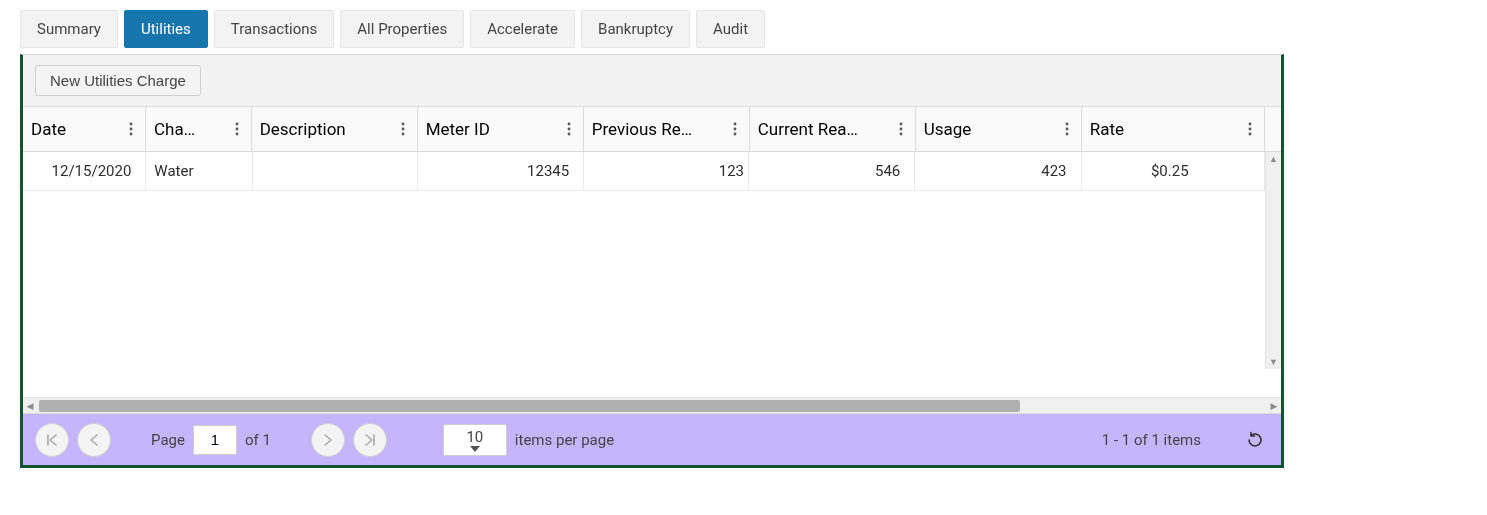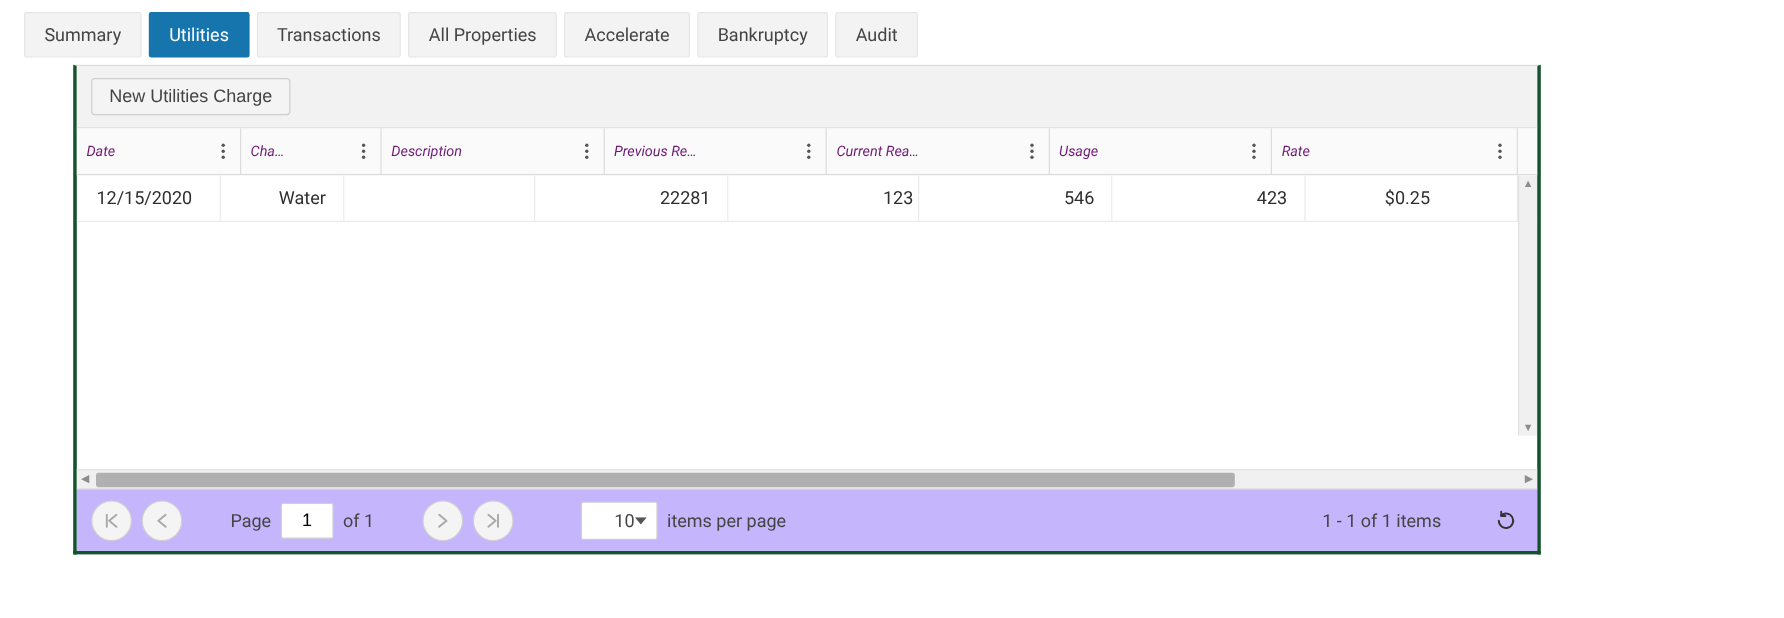--- a/index.html
+++ b/index.html
@@ -5,39 +5,39 @@
   * { box-sizing: border-box; }
   html, body { margin:0; padding:0; font-family: -apple-system, BlinkMacSystemFont, "Segoe UI", Roboto, "Helvetica Neue", Arial, sans-serif; font-size:15px; color:#2e2e2e; background:#fff; }
   .page { width:1304px; height:515px; position:relative; padding:10px 20px; }
 
   
   .tab-row { display:flex; gap:6px; margin-bottom:6px; }
   .tab { background:#f3f3f3; border:1px solid #e5e5e5; color:#444; padding:0 16px; height:38px; line-height:36px; border-radius:2px; cursor:pointer; font-size:15px; }
   .tab.active { background:#1675ad; color:#fff; border-color:#1675ad; }
 
   
-  .panel { border:3px solid #14532d; border-top:1px solid #d9d9d9; background:#fff;margin-left:41px; }
+  .panel { border:3px solid #14532d; border-top:1px solid #d9d9d9; background:#fff; }
   .toolbar { background:#f2f2f2; border-bottom:1px solid #dcdcdc; padding:10px 12px; }
   .btn { background:#f4f4f4; border:1px solid #cfcfcf; border-radius:3px; color:#444; padding:6px 14px; font-size:15px; cursor:pointer; }
 
   
   .grid { position:relative; }
   .grid-header { display:flex; background:#fafafa; border-bottom:1px solid #dcdcdc; }
-  .gh { position:relative; border-right:1px solid #dcdcdc; padding:12px 8px; font-size:12px; color:#701a75; overflow:hidden; text-overflow:ellipsis; white-space:nowrap;font-style:italic; }
+  .gh { position:relative; border-right:1px solid #dcdcdc; padding:12px 8px; font-size:17px; color:#000000; overflow:hidden; text-overflow:ellipsis; white-space:nowrap; }
   .gh:last-child { border-right:none; }
   .gh .col-menu { position:absolute; right:6px; top:50%; transform:translateY(-50%); cursor:pointer; color:#444; width:16px; height:18px; display:flex; align-items:center; justify-content:center; }
   .grid-body { height:245px; overflow:auto; position:relative; }
   .gr { display:flex; border-bottom:1px solid #eaeaea; }
   .gc { border-right:1px solid #eaeaea; padding:10px 8px; font-size:15px; color:#2e2e2e; overflow:hidden; text-overflow:ellipsis; white-space:nowrap; }
   .gc:last-child { border-right:none; }
 
   
-  .c0 { width:140px; text-align:center; padding-right:14px;}
+  .c0 { width:140px; text-align:right; padding-right:14px;}
   .hc0{ width:140px; }
-  .c1 { width:120px; text-align:right; padding-right:14px;}
+  .c1 { width:120px; text-align:left; padding-right:14px;}
   .hc1{ width:120px; }
   .c2 { width:190px; }
   .hc2{ width:190px; }
   .c3 { width:190px; text-align:right; padding-right:14px;}
   .hc3{ width:190px; }
   .c4 { width:190px; text-align:right; padding-right:4px;}
   .hc4{ width:190px; }
   .c5 { width:190px; text-align:right; padding-right:14px;}
   .hc5{ width:190px; }
   .c6 { width:190px; text-align:right; padding-right:14px;}
@@ -52,21 +52,21 @@
   .bottom-scroll { height:16px; background:#f0f0f0; border-top:1px solid #e2e2e2; position:relative; display:flex; align-items:center; }
   .bottom-scroll .arrow { width:14px; text-align:center; color:#8c8c8c; font-size:9px; }
   .bottom-scroll .thumb { height:12px; background:#b0b0b0; border-radius:2px; margin:0 2px; }
 
   
   .pager { background:#c4b5fd; border-top:1px solid #dcdcdc; height:52px; display:flex; align-items:center; padding:0 12px; gap:8px; font-size:15px; color:#444; }
   .pbtn { width:34px; height:34px; border:1px solid #cfcfcf; border-radius:17px; background:#f4f4f4; display:flex; align-items:center; justify-content:center; cursor:pointer; color:#555; }
   .pbtn.disabled { color:#b0b0b0; cursor:default; }
   .pager .spacer1 { width:24px; }
   .page-input { width:44px; height:30px; border:1px solid #cfcfcf; background:#fff; text-align:center; font-size:15px; border-radius:2px; }
-  .page-size { width:64px; height:32px; border:1px solid #cfcfcf; background:#fff; border-radius:2px; display:flex; align-items:center; justify-content:flex-end; padding:0 8px; cursor:pointer; }
+  .page-size { width:64px; height:32px; border:1px solid #cfcfcf; background:#fff; border-radius:2px; display:flex; align-items:center; justify-content:center; padding:0 8px; cursor:pointer;flex-direction:column; }
   .page-size .caret { color:#555; }
   .pager .flexgrow { flex:1; }
   .refresh { cursor:pointer; color:#444; display:flex; align-items:center; justify-content:center; width:28px; height:28px; }
 
   svg { display:block; }
 </style>
 </head>
 <body>
 
 <div class="page">
@@ -113,20 +113,30 @@
         <div class="gh hc2">
           <span>Description</span>
           <span class="col-menu">
             <svg width="4" height="14" viewBox="0 0 4 14">
                 <circle cx="2" cy="2" r="1.4" fill="#555"></circle>
                 <circle cx="2" cy="7" r="1.4" fill="#555"></circle>
                 <circle cx="2" cy="12" r="1.4" fill="#555"></circle>
               </svg>
           </span>
         </div>
+        <div class="gh hc3">
+          <span>Meter ID</span>
+          <span class="col-menu">
+            <svg width="4" height="14" viewBox="0 0 4 14">
+                <circle cx="2" cy="2" r="1.4" fill="#555"></circle>
+                <circle cx="2" cy="7" r="1.4" fill="#555"></circle>
+                <circle cx="2" cy="12" r="1.4" fill="#555"></circle>
+              </svg>
+          </span>
+        </div>
         <div class="gh hc4">
           <span>Previous Re…</span>
           <span class="col-menu">
             <svg width="4" height="14" viewBox="0 0 4 14">
                 <circle cx="2" cy="2" r="1.4" fill="#555"></circle>
                 <circle cx="2" cy="7" r="1.4" fill="#555"></circle>
                 <circle cx="2" cy="12" r="1.4" fill="#555"></circle>
               </svg>
           </span>
         </div>
@@ -161,21 +171,21 @@
           </span>
         </div>
         <div class="gh cfill"></div>
       </div>
 
       <div class="grid-body" style="position:relative;">
         <div class="gr">
           <div class="gc c0">12/15/2020</div>
           <div class="gc c1">Water</div>
           <div class="gc c2"></div>
-          <div class="gc c3">22281</div>
+          <div class="gc c3">12345</div>
           <div class="gc c4">123</div>
           <div class="gc c5">546</div>
           <div class="gc c6">423</div>
           <div class="gc c7">$0.25</div>
           <div class="gc cfill"></div>
         </div>
 
         <div class="right-scroll">
           <div class="arrow">▲</div>
           <div style="flex:1"></div>

